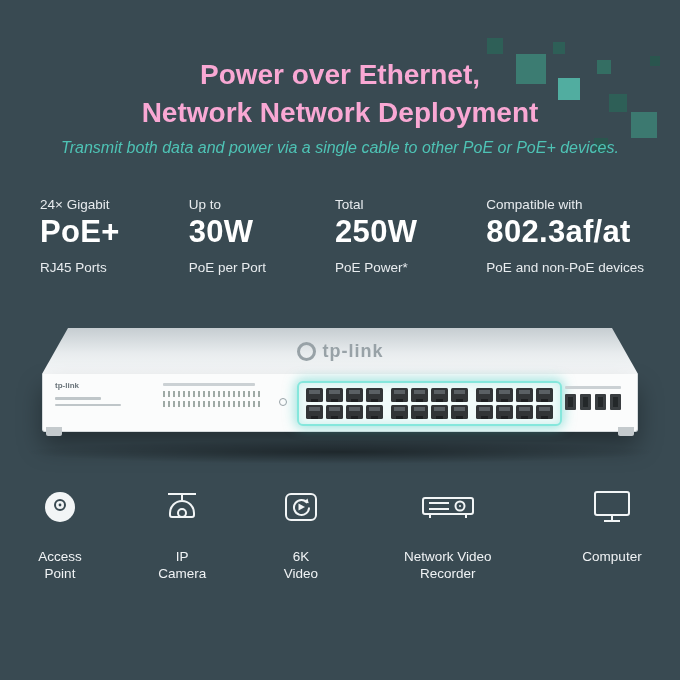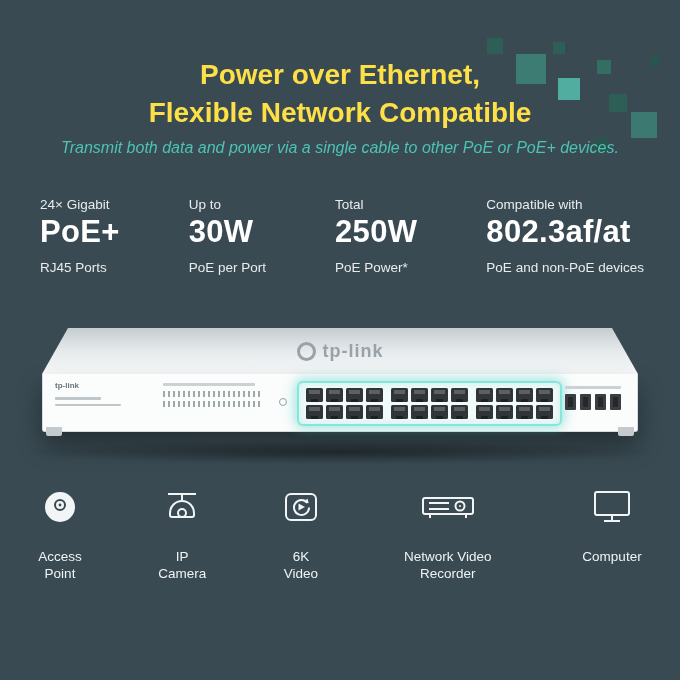--- a/index.html
+++ b/index.html
@@ -13,21 +13,21 @@
   .sq3{left:553px;top:42px;width:12px;height:12px;background:#2E5F57;}
   .sq4{left:558px;top:78px;width:22px;height:22px;background:#54B8A9;opacity:.9;}
   .sq5{left:597px;top:60px;width:14px;height:14px;background:#346E63;}
   .sq6{left:609px;top:94px;width:18px;height:18px;background:#2E5F57;}
   .sq7{left:631px;top:112px;width:26px;height:26px;background:#3D8578;opacity:.8;}
   .sq8{left:594px;top:138px;width:14px;height:14px;background:#2A554E;}
   .sq9{left:650px;top:56px;width:10px;height:10px;background:#2A554E;}
 
   
   .title{position:absolute;top:56px;left:0;right:0;text-align:center;
-         font-size:28px;line-height:38px;font-weight:600;color:#fde047;}
+         font-size:28px;line-height:38px;font-weight:600;color:#f9a8d4;}
   .subtitle{position:absolute;top:139px;left:0;right:0;text-align:center;
             font-size:16px;color:#4EC3B5;font-style:italic;}
 
   
   .specs{position:absolute;top:197px;left:40px;right:36px;display:flex;justify-content:space-between;gap:26px;}
   .spec .t,.spec .b{font-size:13.5px;color:#E8ECEF;}
   .spec .v{font-size:31px;font-weight:800;color:#FFFFFF;margin:2px 0 10px;letter-spacing:.3px;}
 
   
   .switch-wrap{position:absolute;top:328px;left:50%;transform:translateX(-50%);width:596px;}
@@ -85,21 +85,21 @@
   <div class="sq sq3"></div>
   <div class="sq sq4"></div>
   <div class="sq sq5"></div>
   <div class="sq sq6"></div>
   <div class="sq sq7"></div>
   <div class="sq sq8"></div>
   <div class="sq sq9"></div>
 
   <div class="title">
     <div>Power over Ethernet,</div>
-    <div>Flexible Network Compatible</div>
+    <div>Network Network Deployment</div>
   </div>
   <div class="subtitle">Transmit both data and power via a single cable to other PoE or PoE+ devices.</div>
 
   <div class="specs">
     <div class="spec">
       <div class="t">24× Gigabit</div>
       <div class="v">PoE+</div>
       <div class="b">RJ45 Ports</div>
     </div>
     <div class="spec">

